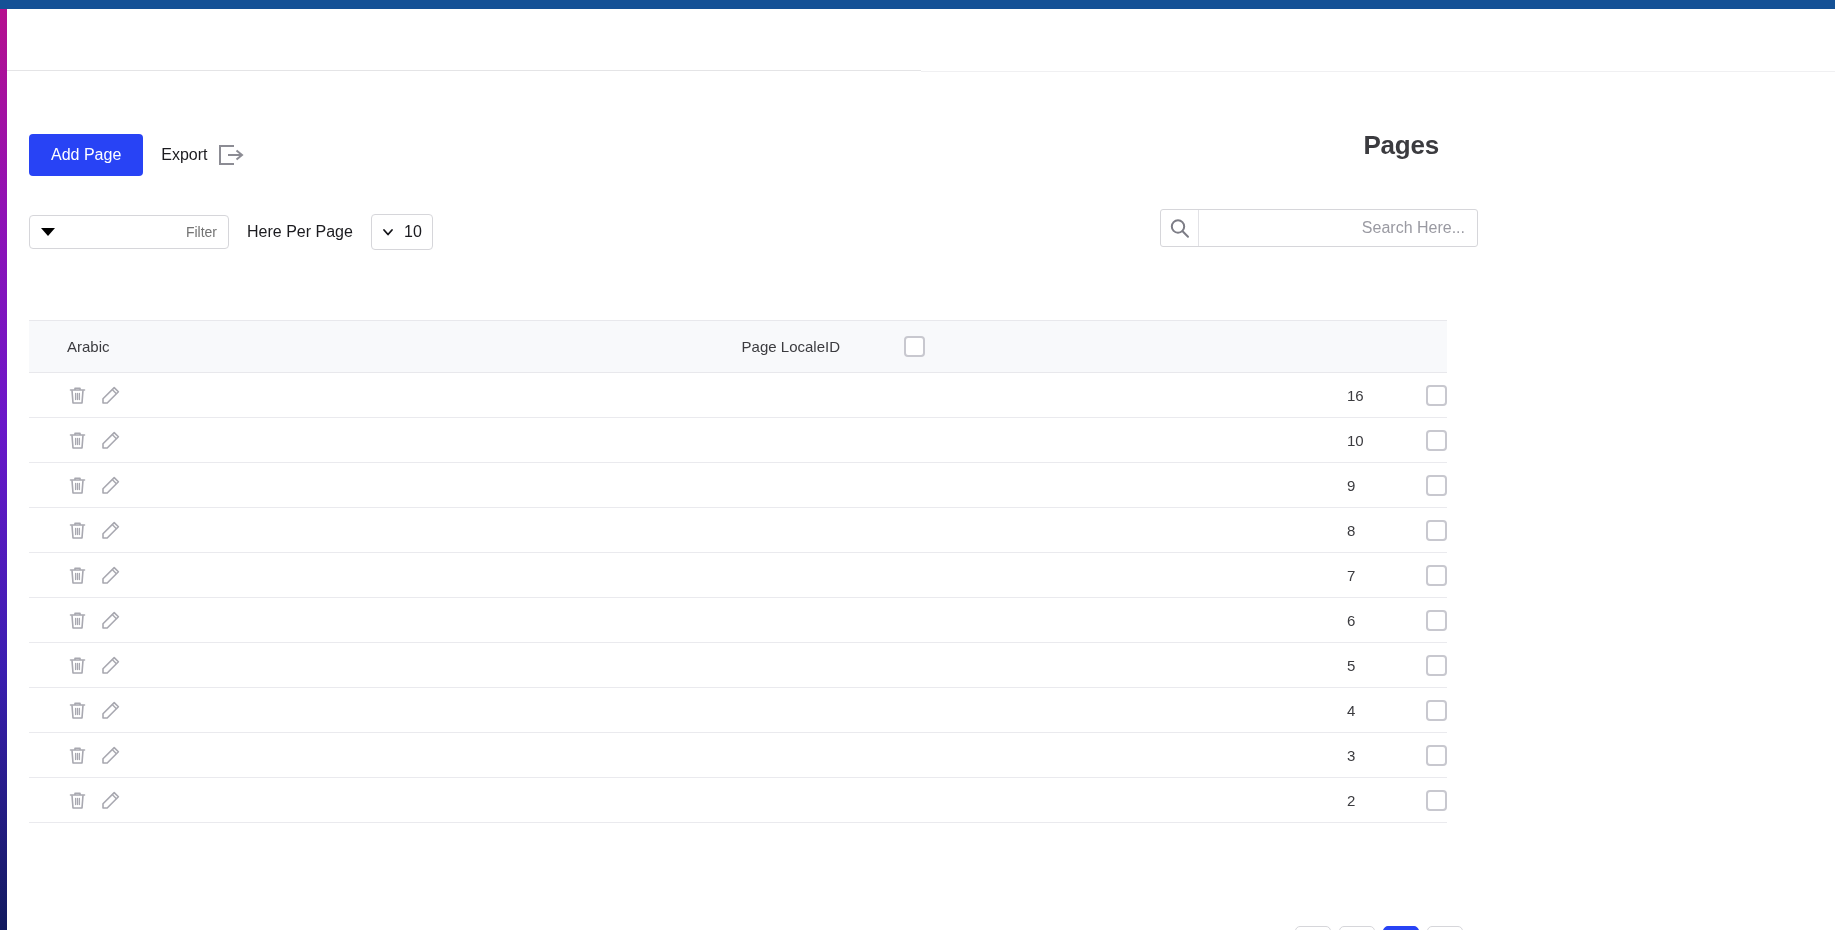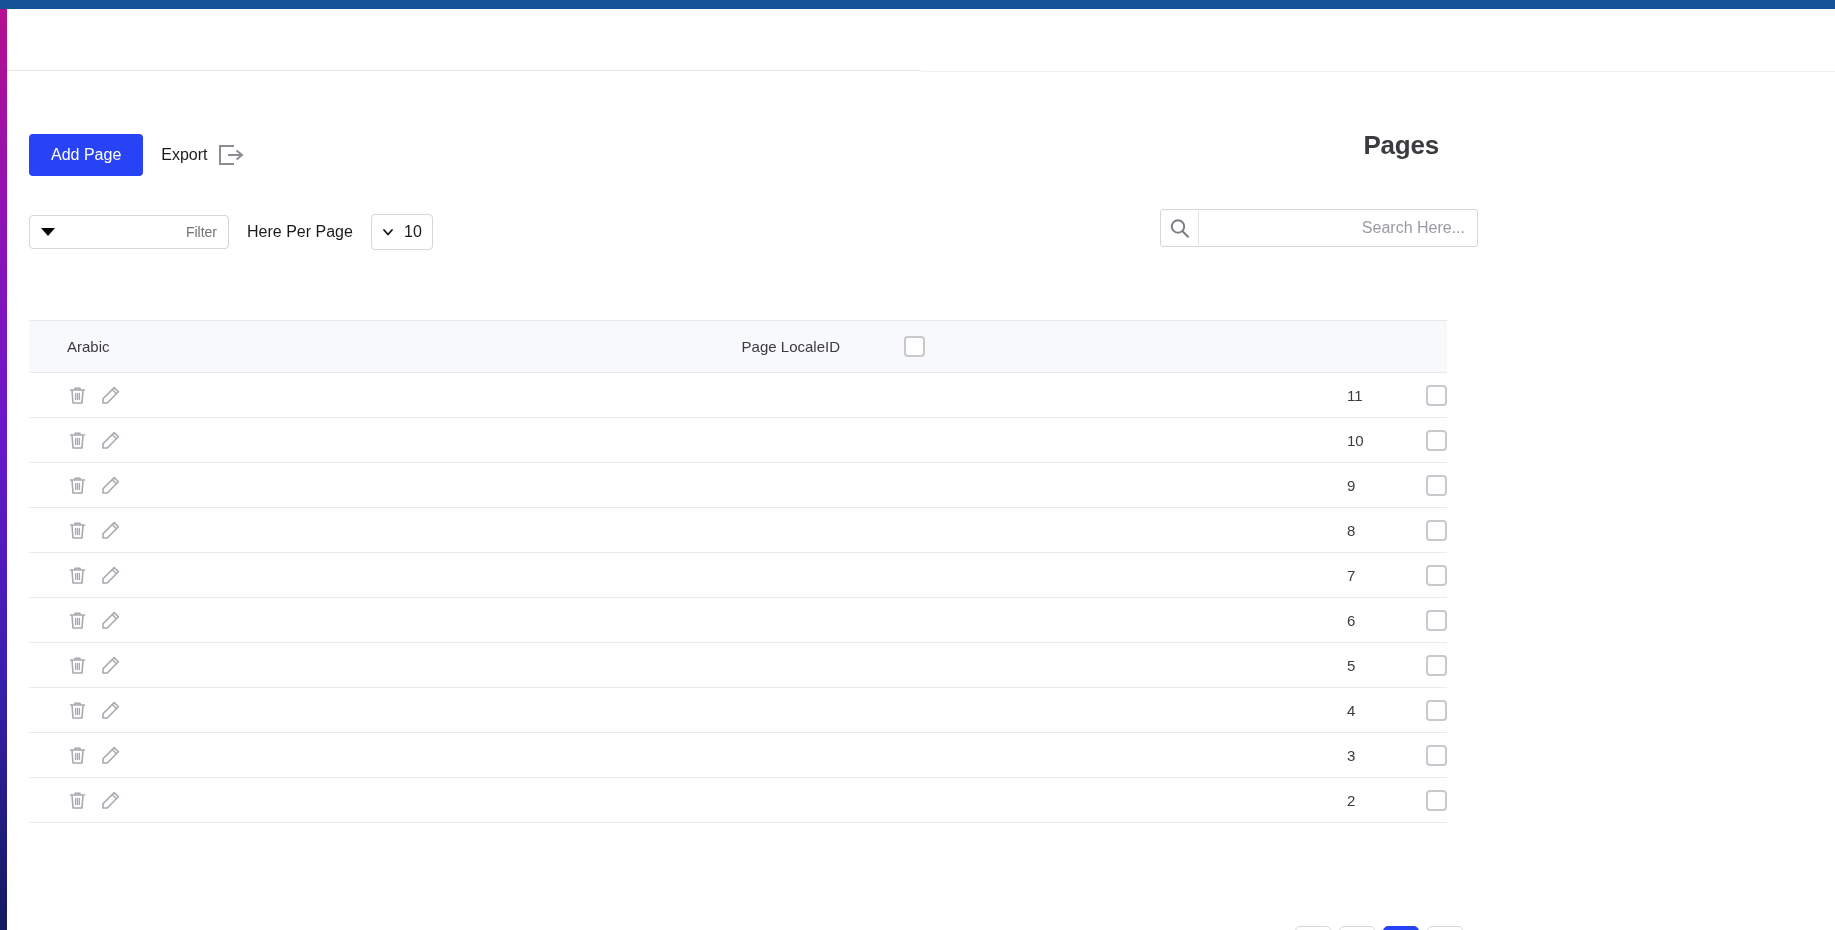--- a/index.html
+++ b/index.html
@@ -406,21 +406,21 @@
               <span>
                 <svg class="icon-btn" viewBox="0 0 21 21" xmlns="http://www.w3.org/2000/svg">
                   <path d="M14.2 2.6 L18.4 6.8 L7.2 18 L3 18 L3 13.8 Z" fill="none" stroke="#a8a8b0" stroke-width="1.6" stroke-linejoin="round"></path>
                   <path d="M12.2 4.6 L16.4 8.8" fill="none" stroke="#a8a8b0" stroke-width="1.4"></path>
                 </svg>
               </span>
             </div>
           </div>
           <div class="c-urlkey td"></div>
           <div class="c-title td"></div>
-          <div class="c-id td">11</div>
+          <div class="c-id td">16</div>
           <div class="c-check">
             <span class="checkbox"></span>
           </div>
         </div>
         <div class="trow">
           <div class="c-actions">
             <div class="row-actions">
               <span>
                 <svg class="icon-btn" viewBox="0 0 21 21" xmlns="http://www.w3.org/2000/svg">
                   <path d="M3.5 5 H17.5" fill="none" stroke="#a8a8b0" stroke-width="1.6" stroke-linecap="round"></path>

